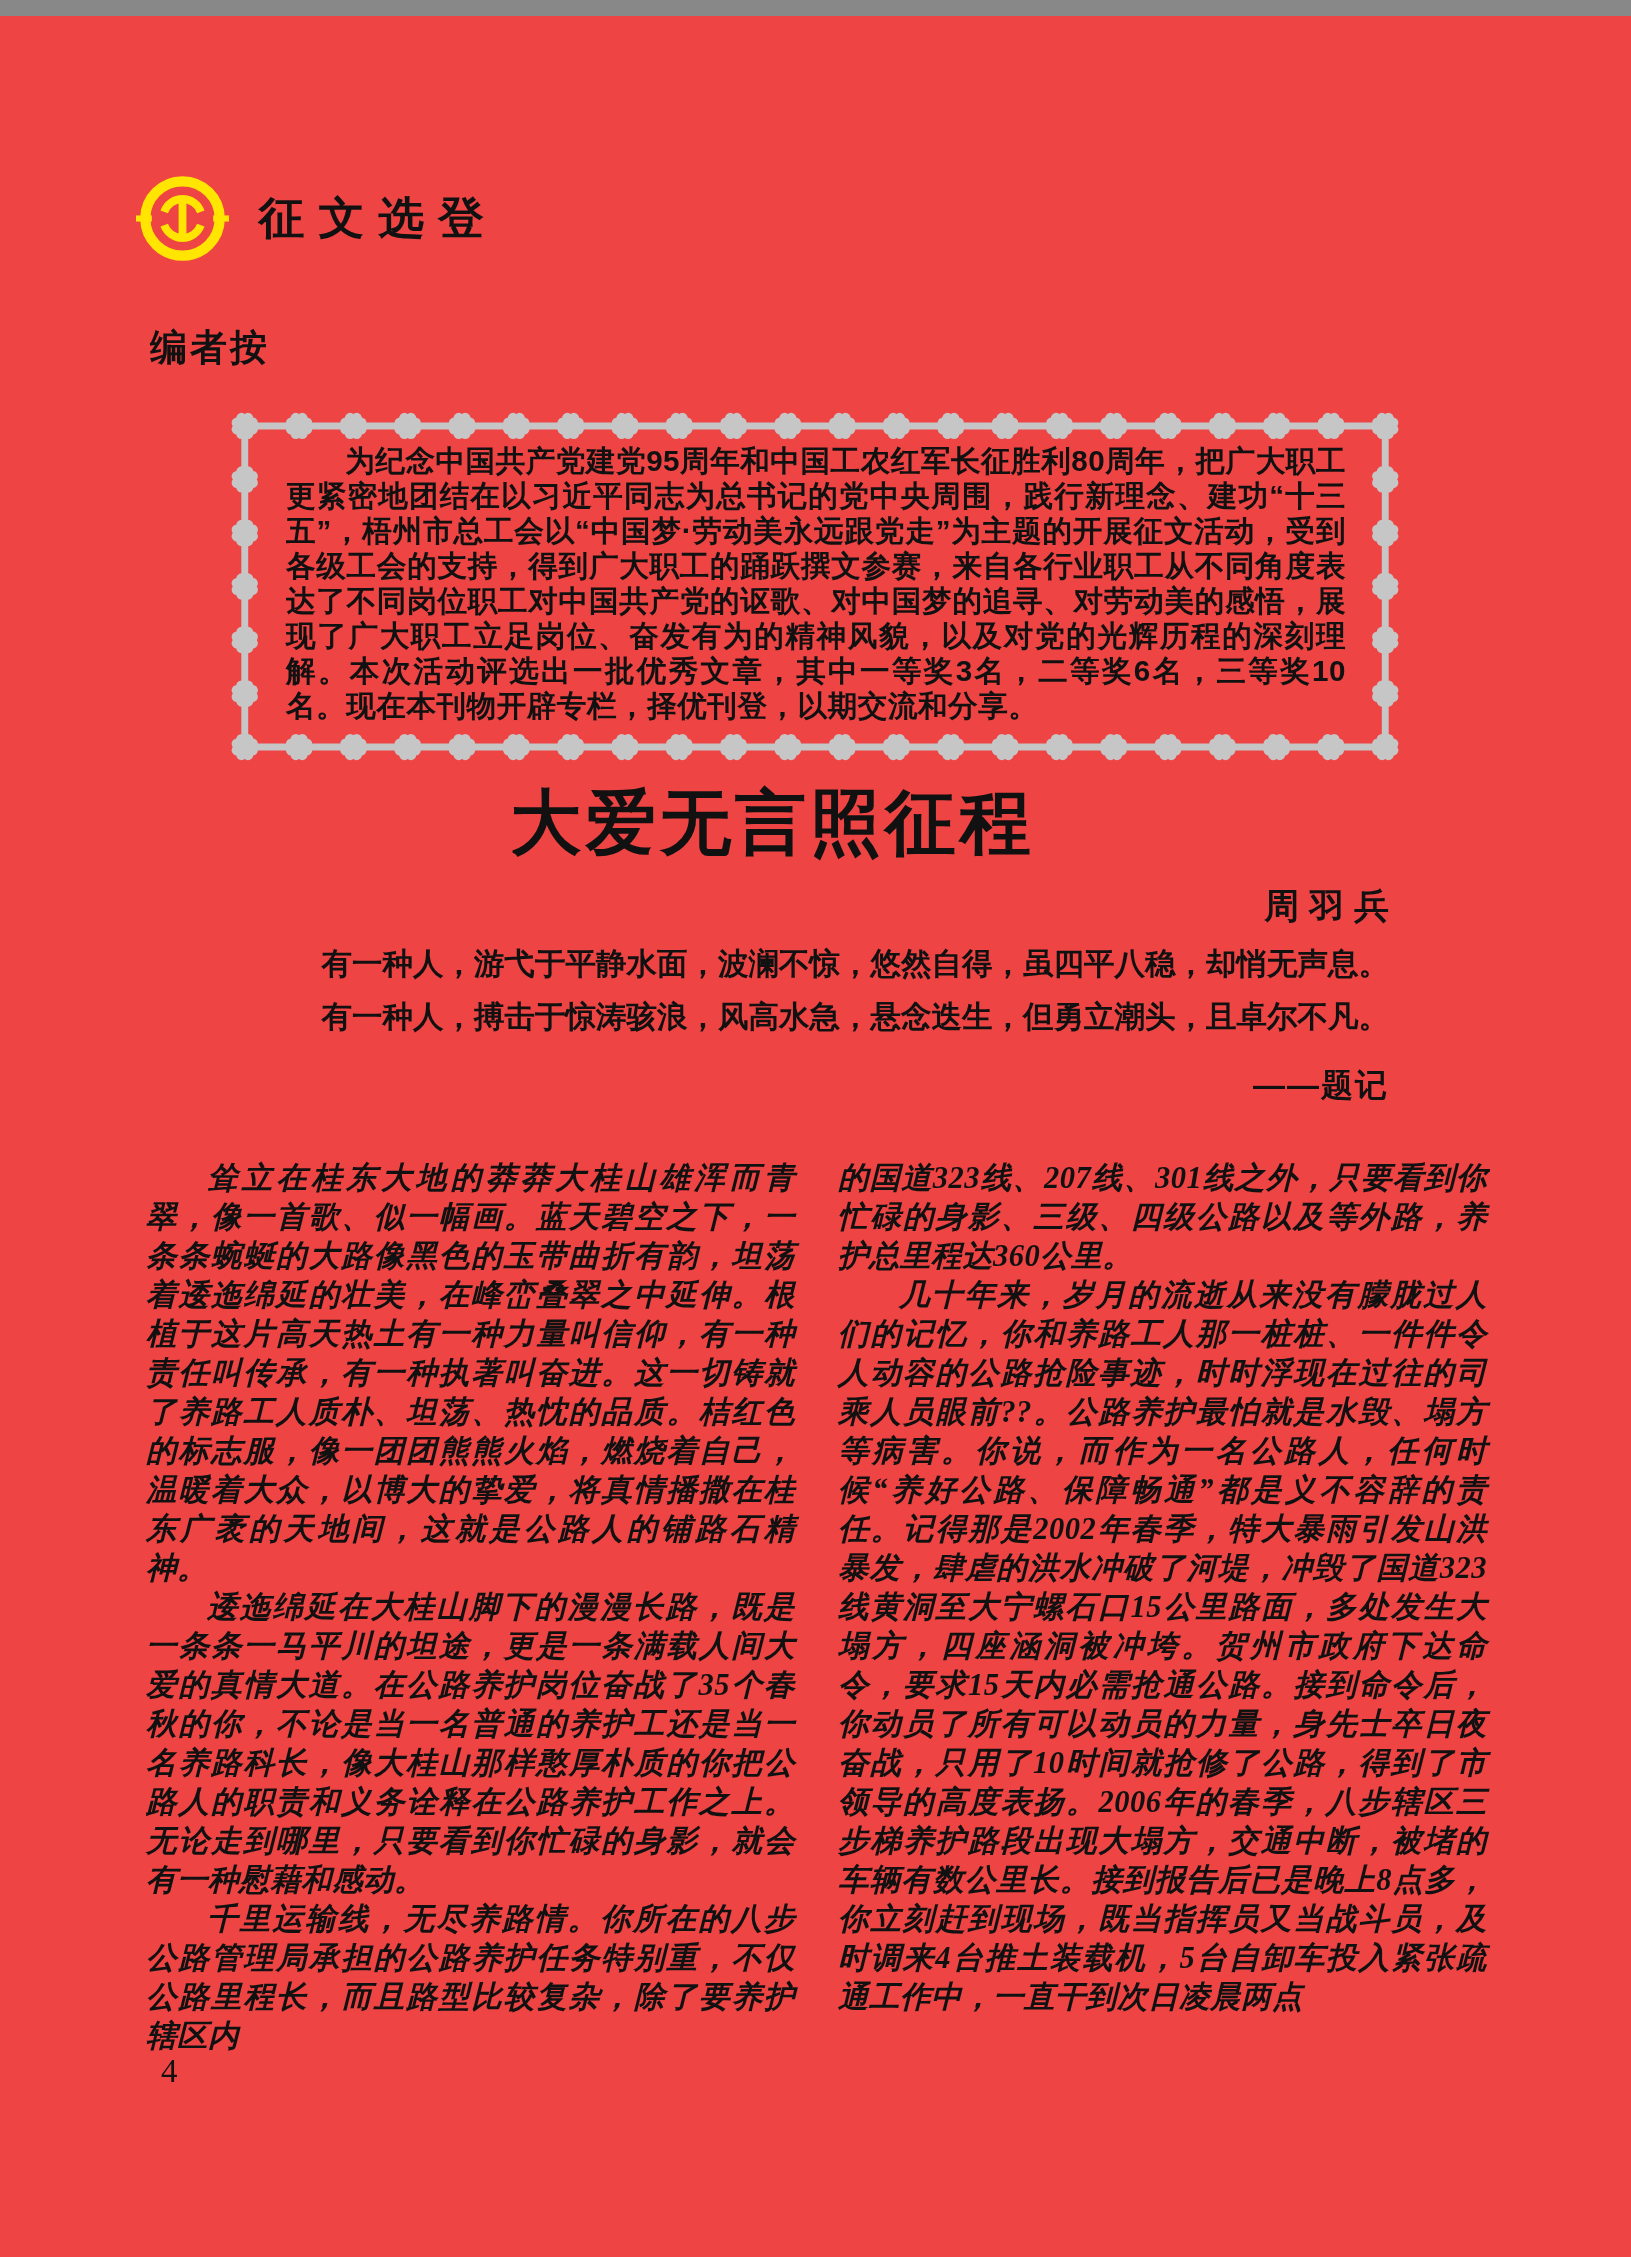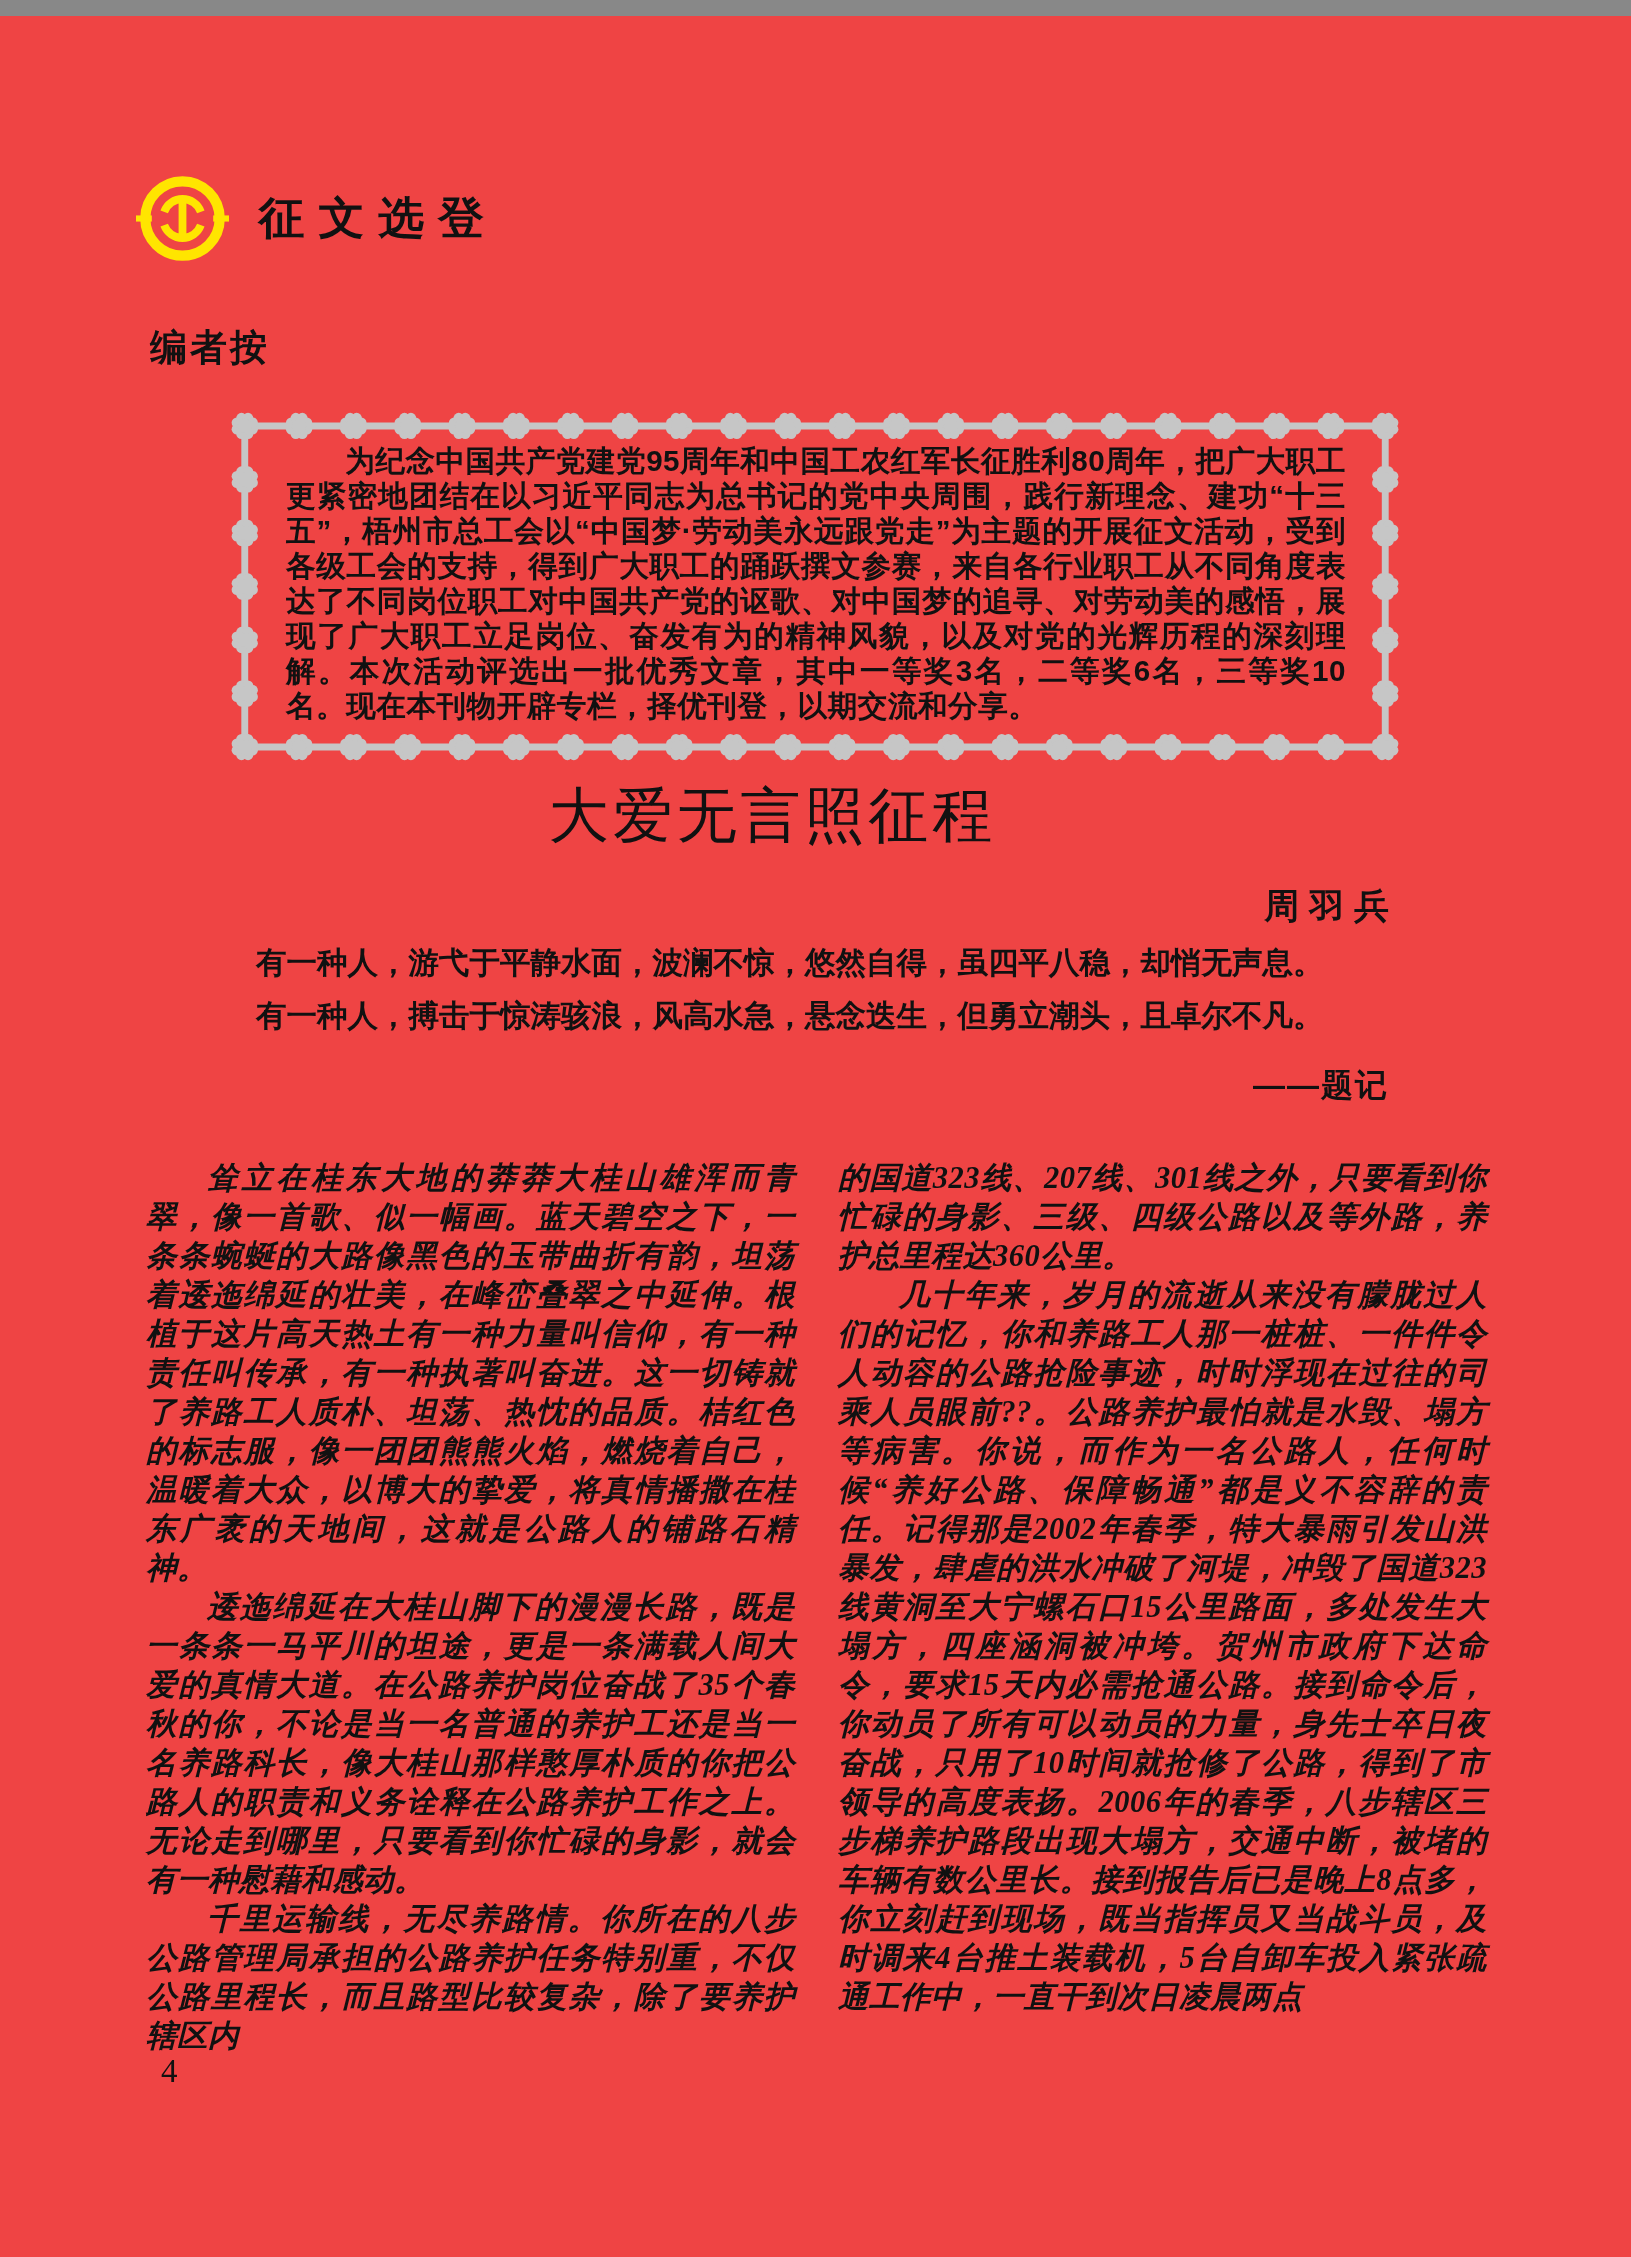--- a/index.html
+++ b/index.html
@@ -41,31 +41,31 @@
     font-family:"Liberation Sans","DejaVu Sans",sans-serif;
     font-size:29.6px;line-height:35px;font-weight:bold;
     text-align:justify;text-justify:inter-ideograph;
     text-indent:2em;
     letter-spacing:0.5px;
   }
   
   .title-band{position:absolute;left:146px;width:1253px;text-align:center;}
   .article-title{
     top:760px;margin:0;
-    font-size:60px;font-weight:normal;letter-spacing:3.9px;
+    font-size:71px;font-weight:bold;letter-spacing:3.9px;
   }
   .article-author{
     top:867px;
     font-size:35px;font-weight:bold;letter-spacing:9.9px;text-align:right;
   }
   
   .epigraph{
     position:absolute;left:256px;top:932px;width:1133px;
-    text-align:left;
-    font-family:Liberation Serif, serif;
+    text-align:right;
+    font-family:Liberation Sans, sans-serif;
     font-size:30.5px;font-weight:bold;
   }
   .epigraph p{margin:0 0 22.7px 0;line-height:30.5px;white-space:nowrap;}
   .epigraph-attr{
     position:absolute;right:242px;top:1048px;
     font-family:"Liberation Sans","DejaVu Sans",sans-serif;
     font-size:32px;font-weight:bold;letter-spacing:2px;
   }
   
   .columns{

